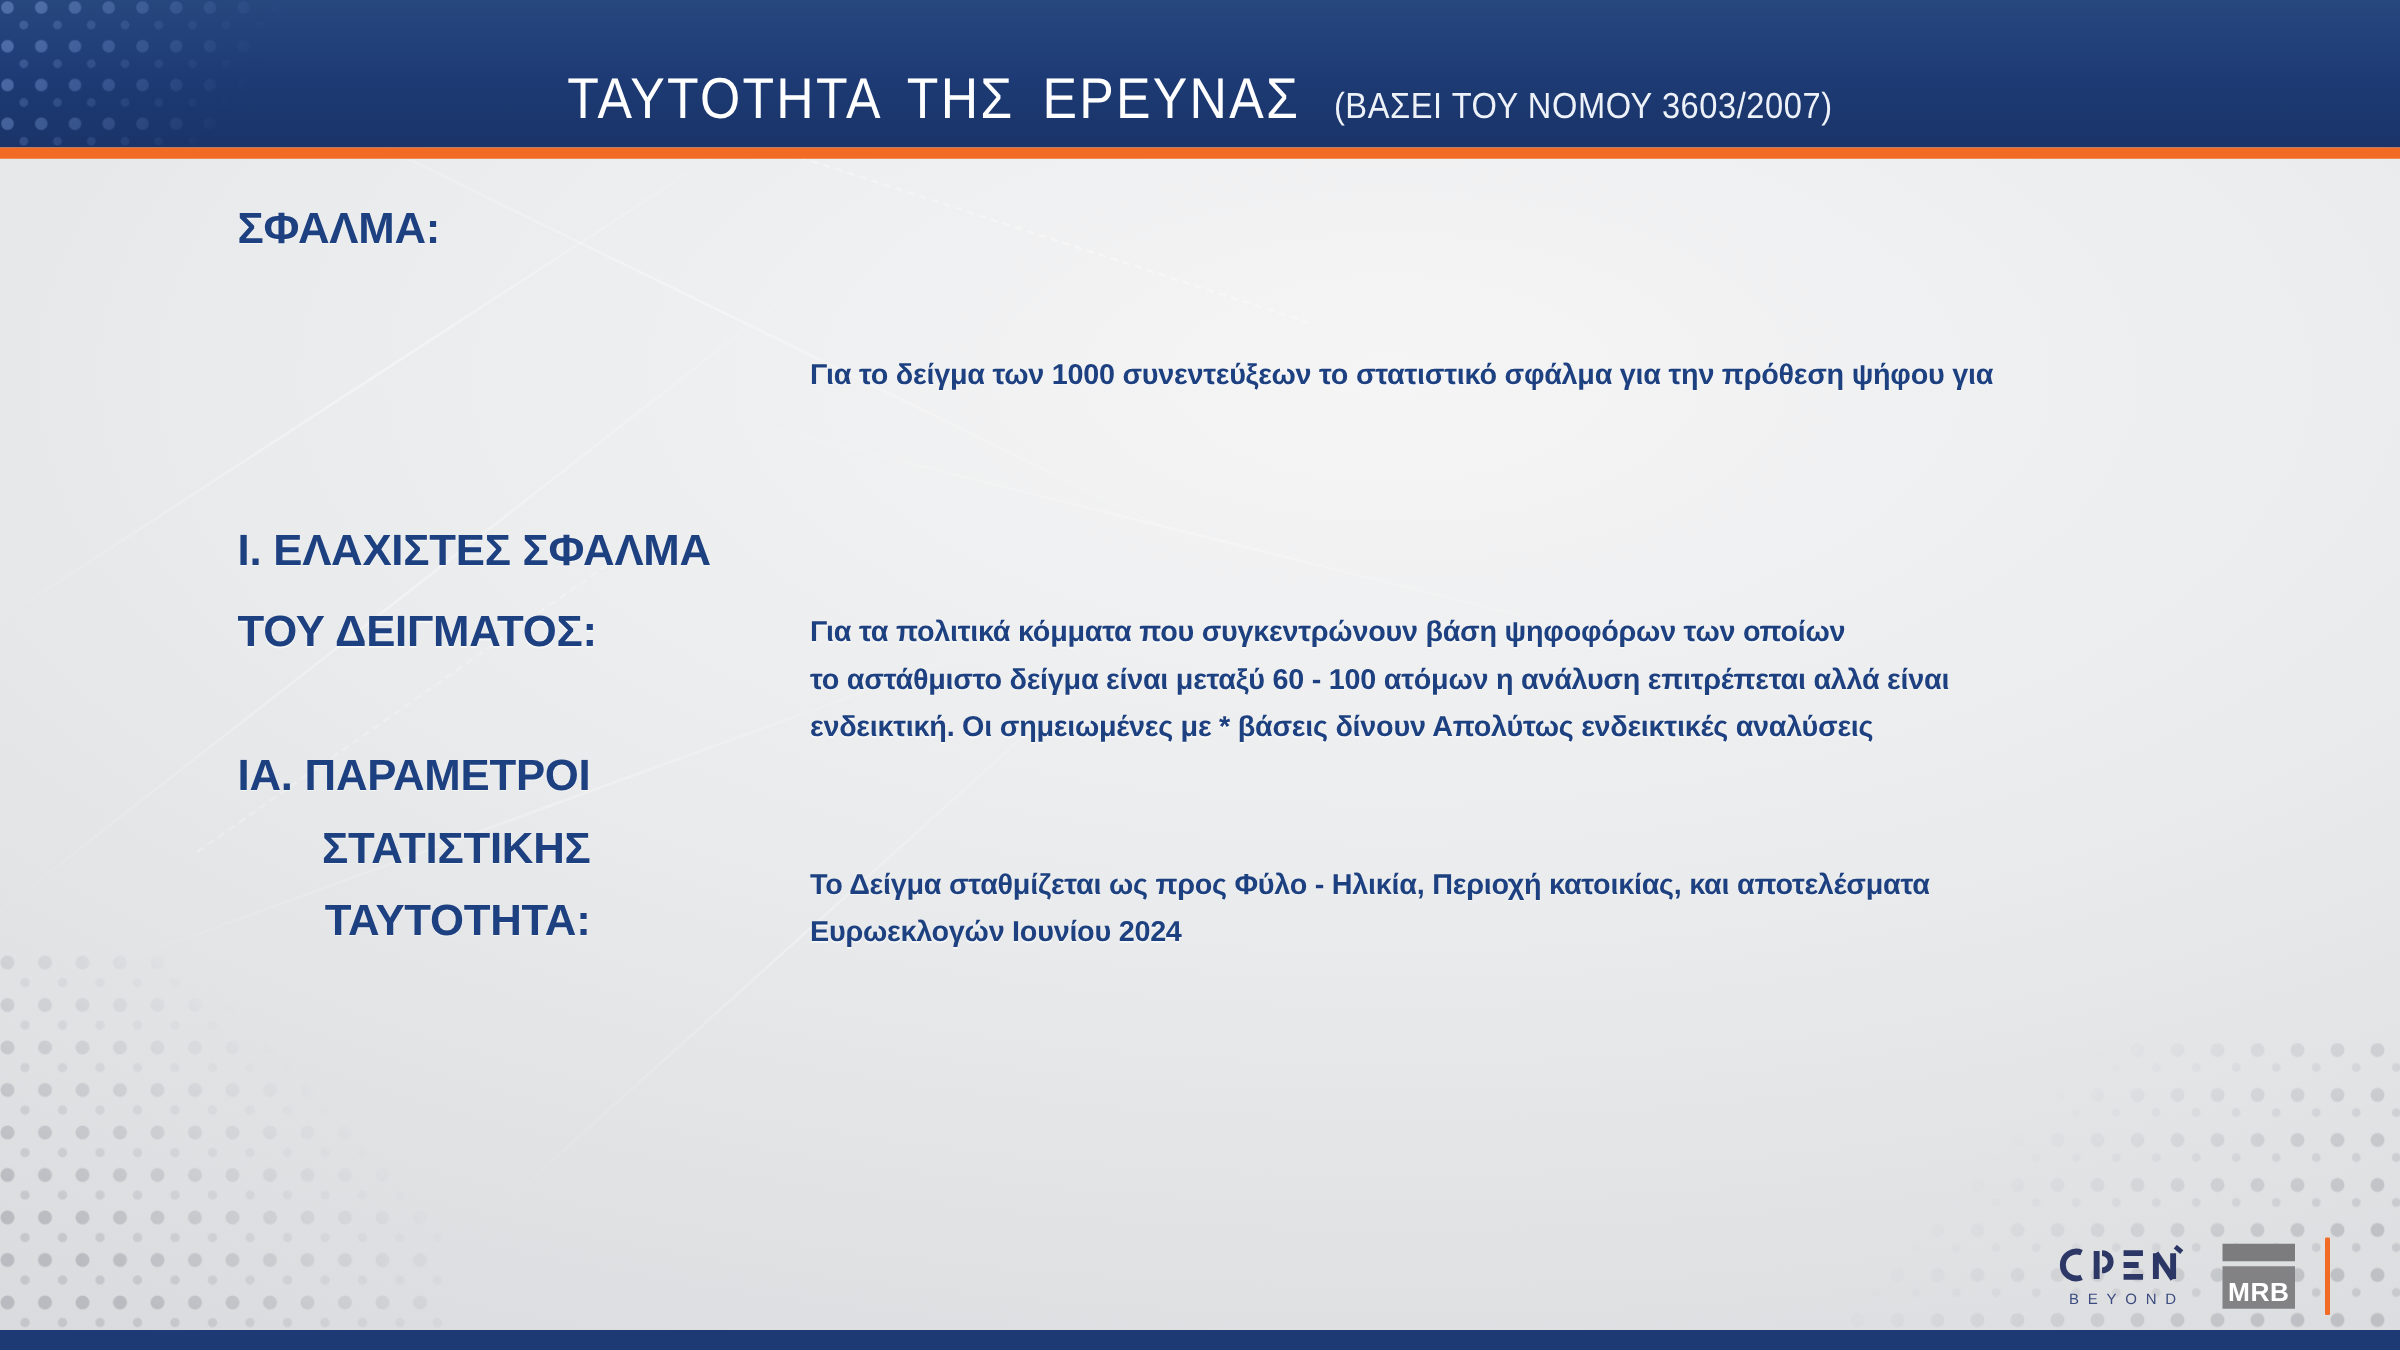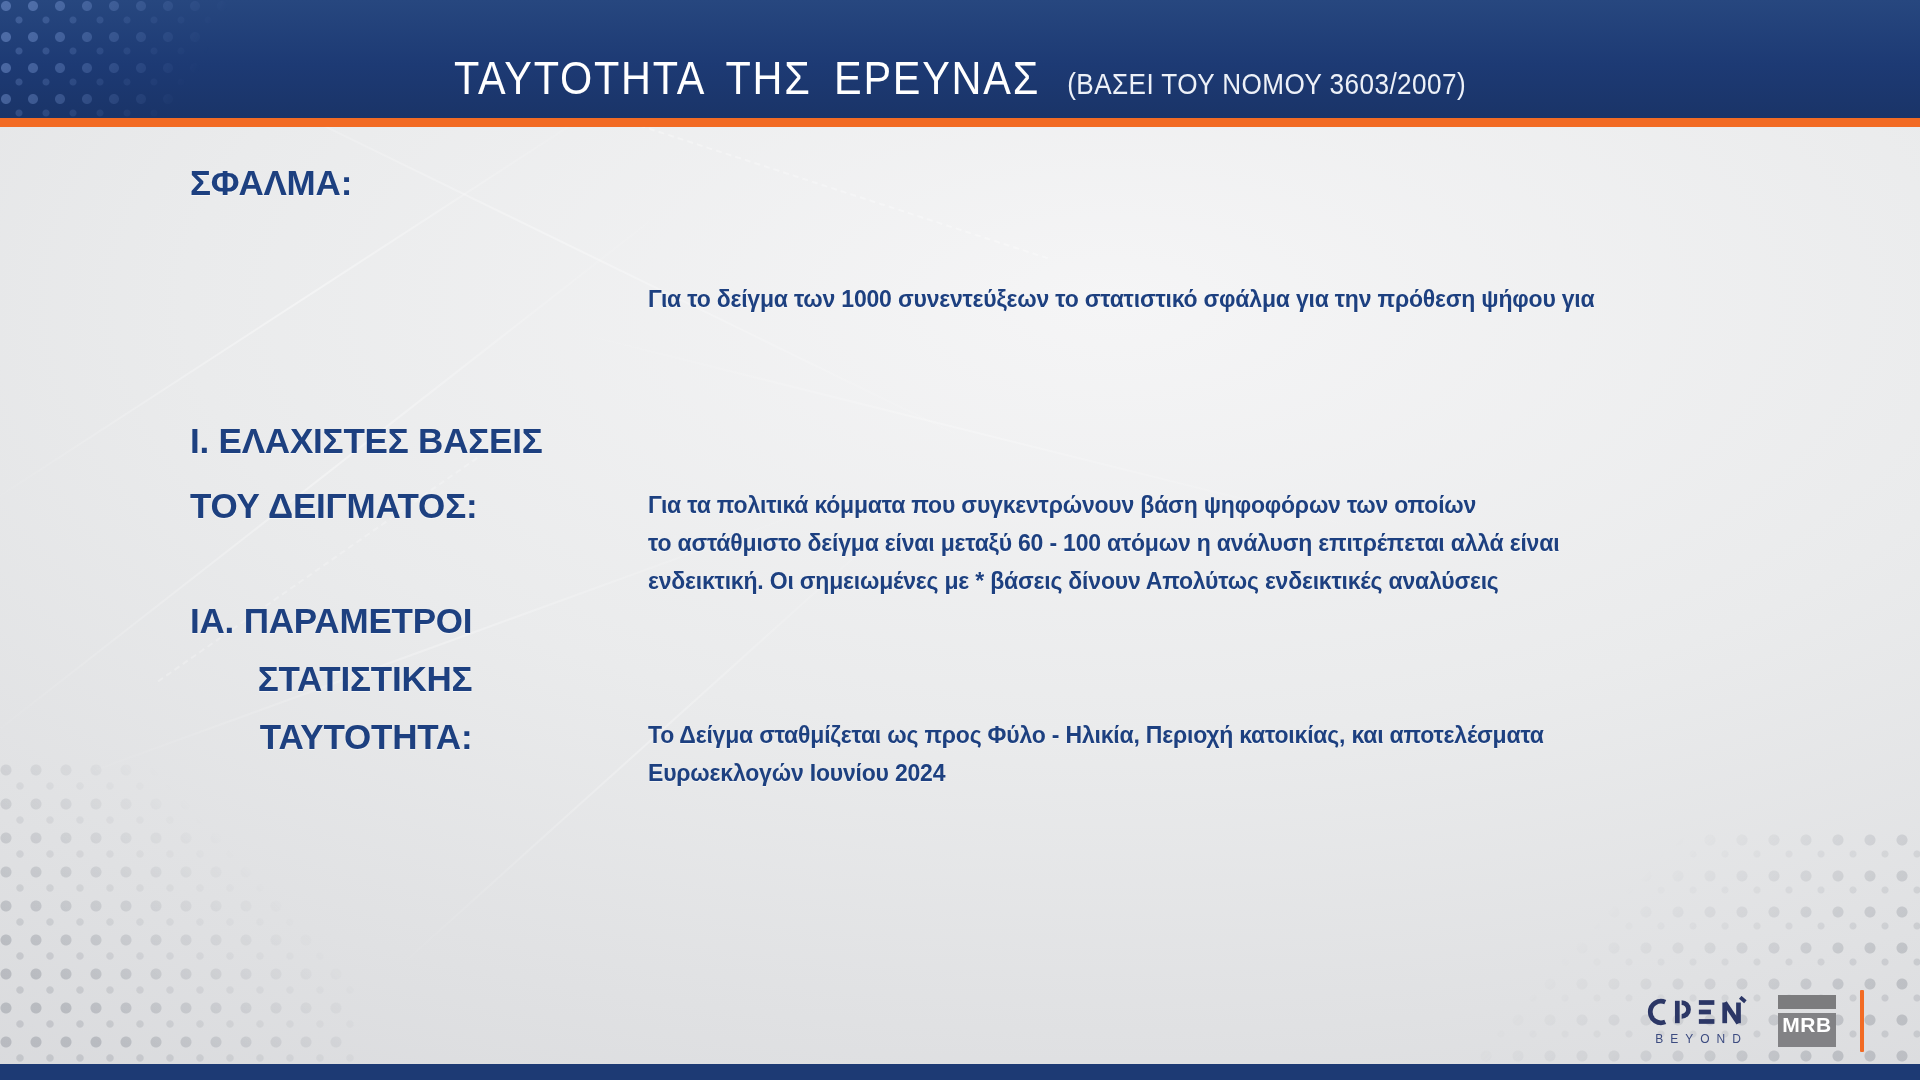--- a/index.html
+++ b/index.html
@@ -55,28 +55,28 @@
     text-shadow:0 1px 0 rgba(255,255,255,.55);}
   .label-block.tight{line-height:58px;}
   .body-block{position:absolute;color:#1d4080;font-weight:700;font-size:23px;
     line-height:38px;letter-spacing:-.2px;white-space:nowrap;
     text-shadow:0 1px 0 rgba(255,255,255,.55);}
   .sec1-label{left:190px;top:150px;}
   .sec1-body{left:648px;top:280px;}
   .sec2-label{left:190px;top:408px;}
   .sec2-body{left:648px;top:486px;}
   .sec3-label{left:190px;top:592px;text-align:right;}
-  .sec3-body{left:648px;top:716px;}
+  .sec3-body{left:648px;top:688px;}
   
   .footer{position:absolute;right:56px;bottom:28px;display:flex;align-items:center;gap:24px;}
   .open-wrap{display:flex;flex-direction:column;align-items:center;}
   .open-tagline{margin-top:4px;font-size:12px;letter-spacing:7px;padding-left:7px;color:#3c4b80;font-weight:400;}
   .mrb{width:58px;display:flex;flex-direction:column;}
   .mrb-top{height:14px;background:#7c7c7e;}
-  .mrb-box{margin-top:4px;height:34px;background:#828285;display:flex;align-items:flex-start;justify-content:center;}
+  .mrb-box{margin-top:4px;height:34px;background:#828285;display:flex;align-items:flex-end;justify-content:center;}
   .mrb-box span{color:#ffffff;font-weight:700;font-size:21px;letter-spacing:.5px;}
   .footer-divider{width:4px;height:62px;background:#f26b24;border-radius:1px;}
   .bottom-bar{position:absolute;left:0;bottom:0;width:1920px;height:16px;background:#1d3a74;}
 </style>
 </head>
 <body>
 
 <div class="line l1"></div>
 <div class="line l2"></div>
 <div class="line l3"></div>
@@ -100,21 +100,21 @@
 <div class="accent"></div>
 
 <div class="label-block sec1-label">
   <div>ΣΦΑΛΜΑ:</div>
 </div>
 <div class="body-block sec1-body">
   <div>Για το δείγμα των 1000 συνεντεύξεων το στατιστικό σφάλμα για την πρόθεση ψήφου για</div>
 </div>
 
 <div class="label-block sec2-label">
-  <div>Ι. ΕΛΑΧΙΣΤΕΣ ΒΑΣΕΙΣ</div>
+  <div>Ι. ΕΛΑΧΙΣΤΕΣ ΣΦΑΛΜΑ</div>
   <div>ΤΟΥ ΔΕΙΓΜΑΤΟΣ:</div>
 </div>
 <div class="body-block sec2-body">
   <div>Για τα πολιτικά κόμματα που συγκεντρώνουν βάση ψηφοφόρων των οποίων</div>
   <div>το αστάθμιστο δείγμα είναι μεταξύ 60 - 100 ατόμων η ανάλυση επιτρέπεται αλλά είναι</div>
   <div>ενδεικτική. Οι σημειωμένες με * βάσεις δίνουν Απολύτως ενδεικτικές αναλύσεις</div>
 </div>
 
 <div class="label-block tight sec3-label">
   <div>ΙΑ. ΠΑΡΑΜΕΤΡΟΙ</div>

